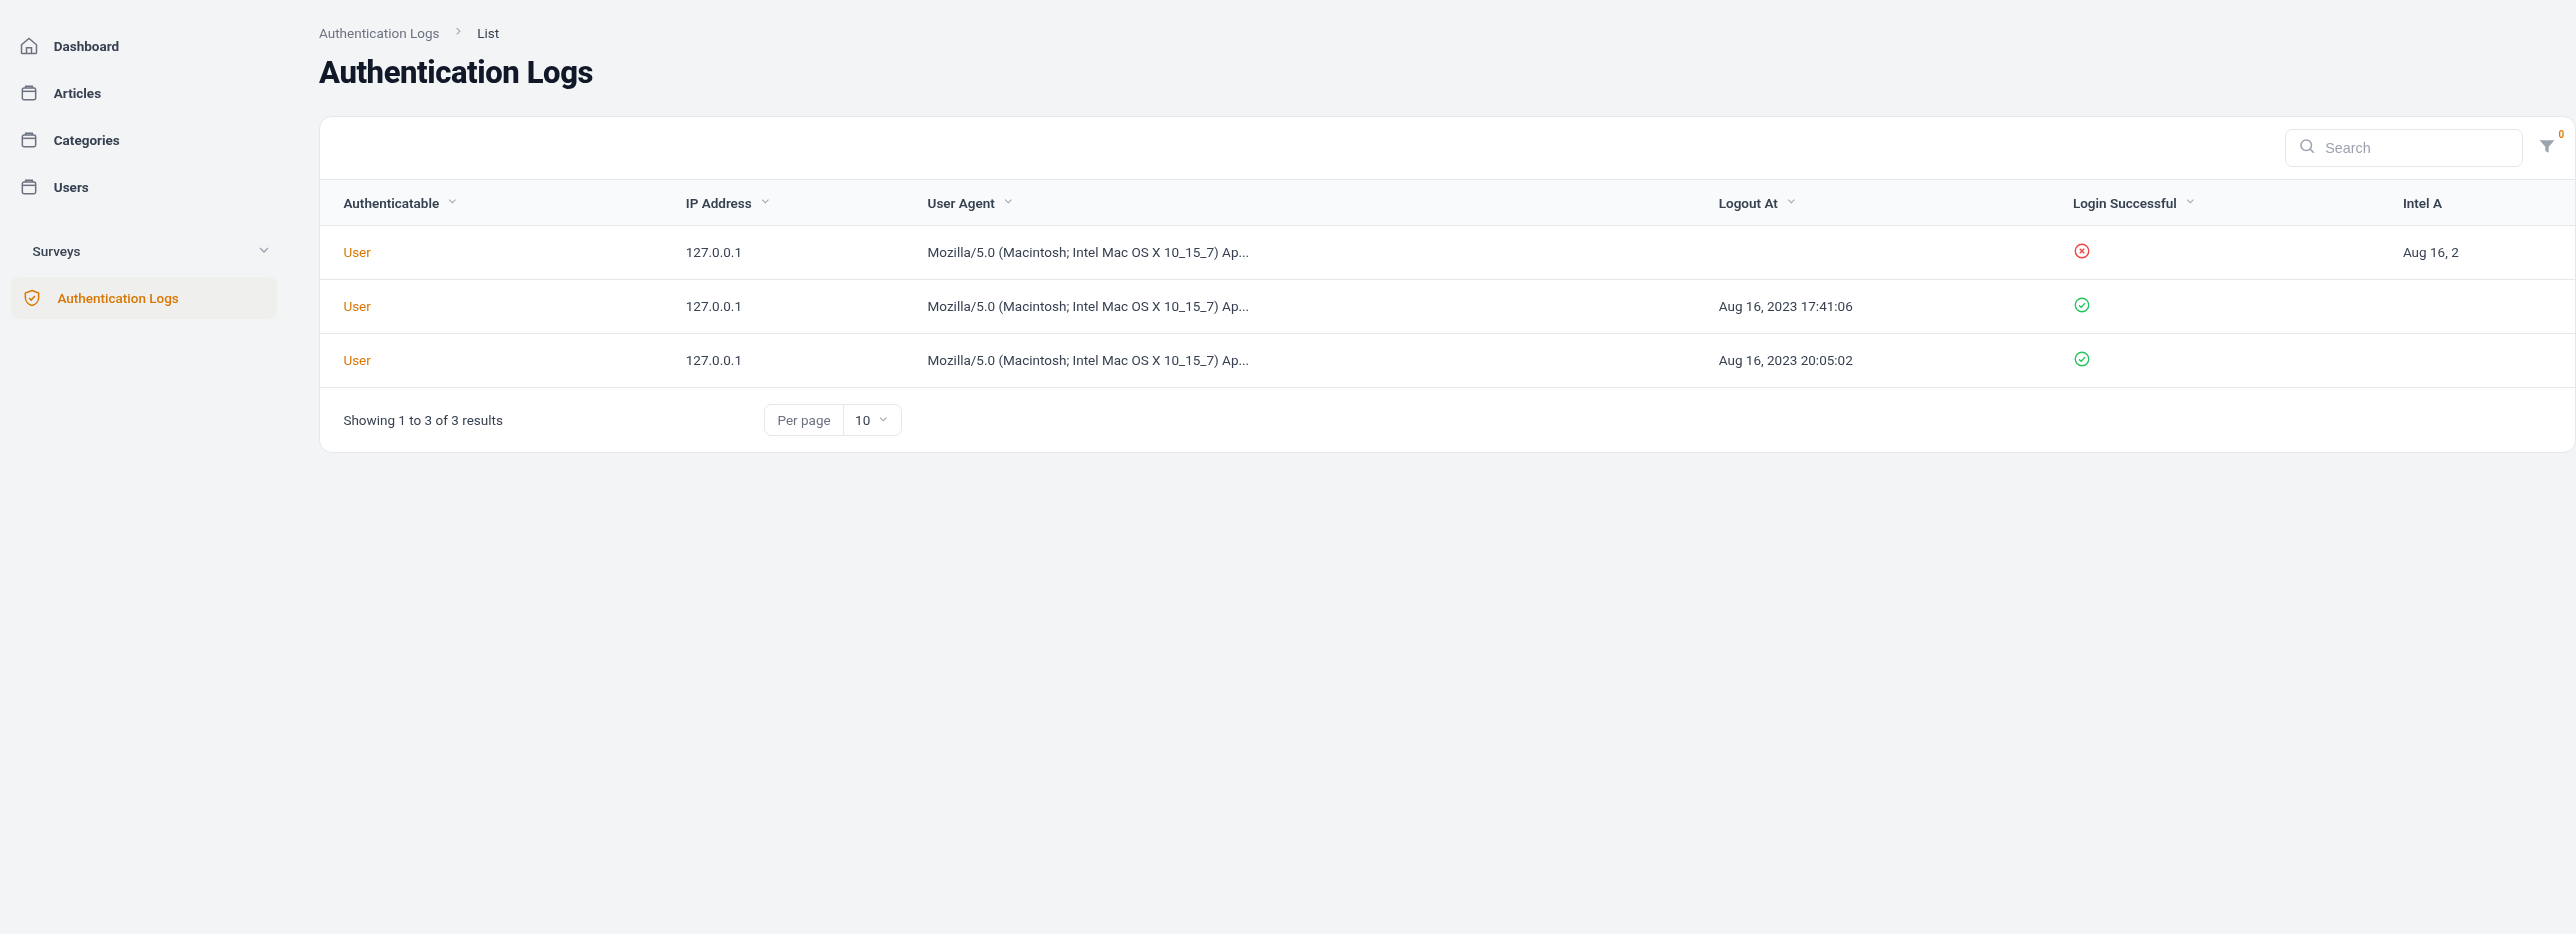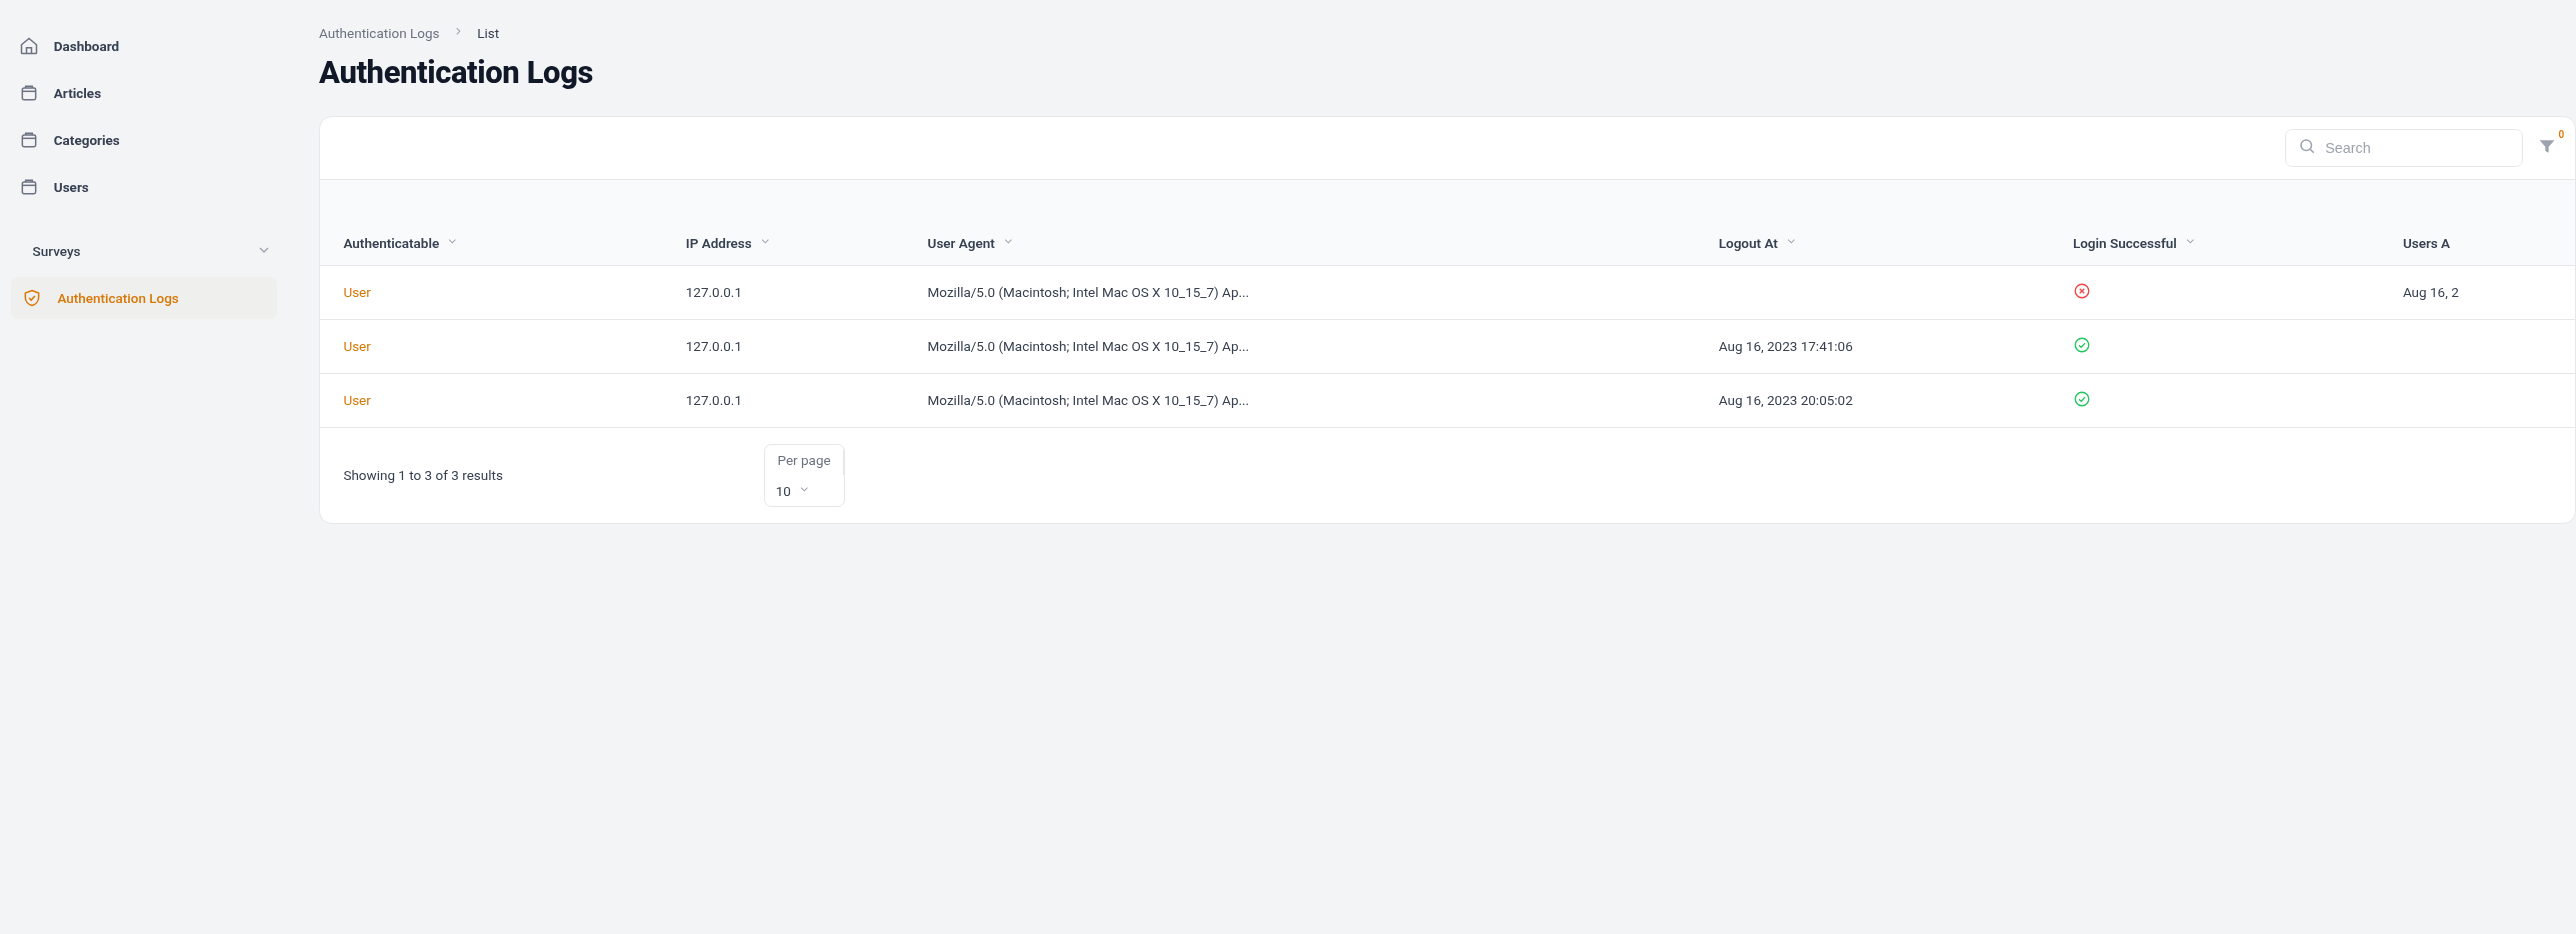--- a/index.html
+++ b/index.html
@@ -159,21 +159,20 @@
       border-bottom: 0.9px solid #e5e7eb;
       padding: 14.4px 18px 14.4px 0;
       white-space: nowrap;
     }
     thead th:first-child { padding-left: 23.4px; }
     .th-inner {
       display: inline-flex;
       align-items: center;
       gap: 7.2px;
       cursor: pointer;
-      margin-top: 40px;
     }
     .th-inner .sort-icon svg { stroke: #9ca3af; }
     tbody td {
       padding: 16px 18px 16px 0;
       border-bottom: 0.9px solid #e5e7eb;
       color: #374151;
       white-space: nowrap;
     }
     tbody td:first-child { padding-left: 23.4px; }
     .link-text { color: #d97706; cursor: pointer; }
@@ -191,21 +190,20 @@
       align-items: center;
       padding: 16px 23.4px;
       gap: 261px;
       color: #374151;
     }
     .perpage {
       display: inline-flex;
       border: 0.9px solid #e5e7eb;
       border-radius: 7.2px;
       overflow: hidden;
-      flex-direction: column;
     }
     .perpage .pp-label {
       padding: 7.2px 12.6px;
       color: #6b7280;
       border-right: 0.9px solid #e5e7eb;
     }
     .perpage .pp-value {
       padding: 7.2px 10.8px;
       display: flex;
       align-items: center;
@@ -365,21 +363,21 @@
                       <use href="#ico-chev-down"></use>
                     </svg></span>
                 </span></th>
             <th><span class="th-inner">
                   <span>Login Successful</span>
                   <span class="sort-icon"><svg width="12.6" height="12.6" viewBox="0 0 24 24">
                       <use href="#ico-chev-down"></use>
                     </svg></span>
                 </span></th>
             <th><span class="th-inner">
-                  <span>Users A</span>
+                  <span>Intel A</span>
                 </span></th>
           </tr>
         </thead>
         <tbody id="tbody">
         <tr>
               <td><span class="link-text">User</span></td>
               <td>127.0.0.1</td>
               <td class="ua-col">Mozilla/5.0 (Macintosh; Intel Mac OS X 10_15_7) Ap...</td>
               <td></td>
               <td><span class="status-icon status-fail">

